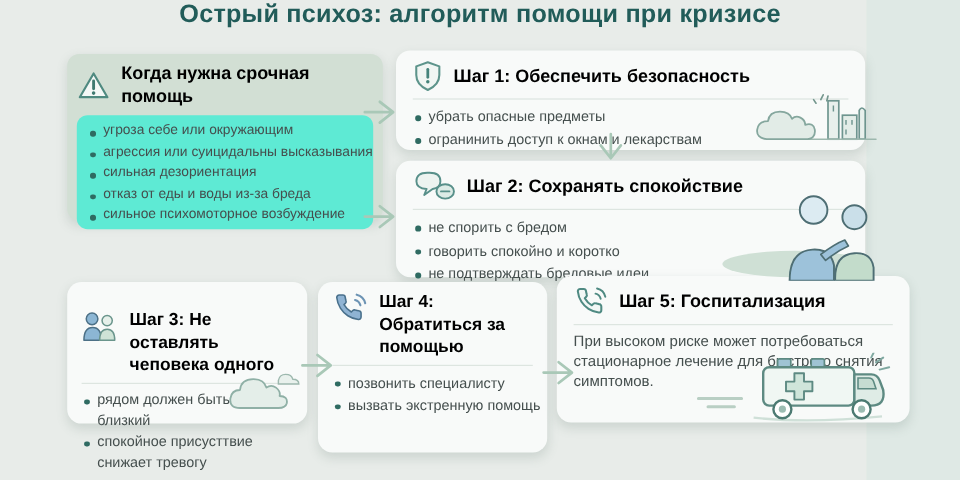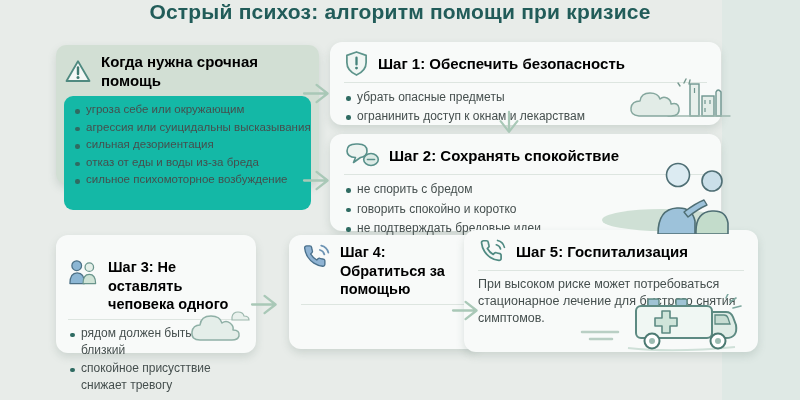--- a/index.html
+++ b/index.html
@@ -14,31 +14,31 @@
   h1.title{
     position:absolute;left:0;right:0;top:0;margin:0;text-align:center;
     font-size:21px;font-weight:bold;color:#215c59;letter-spacing:.2px;
   }
   .card{position:absolute;border-radius:12px;background:#f8faf9;
         box-shadow:0 4px 9px rgba(96,118,108,.20);}
   .c-urgent{left:56px;top:45px;width:263px;height:139px;background:#d2dfd4;border-radius:10px;padding:7px 8px;box-sizing:border-box;}
   .c-step1{left:330px;top:42px;width:391px;height:83px;padding:8px 14px;box-sizing:border-box;}
   .c-step2{left:330px;top:134px;width:391px;height:97px;padding:8px 14px;box-sizing:border-box;}
   .c-step3{left:56px;top:235px;width:200px;height:118px;padding:23px 12px;box-sizing:border-box;}
-  .c-step4{left:265px;top:235px;width:191px;height:114px;padding:8px 12px;box-sizing:border-box;margin-left:24px;}
+  .c-step4{left:265px;top:235px;width:191px;height:142px;padding:8px 12px;box-sizing:border-box;}
   .c-step5{left:464px;top:230px;width:294px;height:122px;padding:8px 14px;box-sizing:border-box;}
   .head{display:flex;align-items:center;gap:9px;}
   .head.top{align-items:flex-start;}
   .head .ttl{font-size:15px;font-weight:bold;color:#000000;line-height:19px;}
   .head .ttl.small{font-size:14.5px;line-height:18.5px;}
   .sep{height:1px;background:#dde5e0;margin:5px 0 5px;}
   ul.blist{list-style:none;margin:0;padding:0;}
   ul.blist li{position:relative;padding-left:13px;font-size:12px;color:#454f4e;line-height:19px;white-space:nowrap;}
   ul.blist li::before{content:"";position:absolute;left:2px;top:8px;width:4.5px;height:4.5px;border-radius:50%;background:#2f6b62;}
-  .c-urgent .inner{background:#14b8a6;border-radius:9px;margin-top:6px;padding:5px 8px 21px 9px;}
+  .c-urgent .inner{background:#5eead4;border-radius:9px;margin-top:6px;padding:5px 8px 2px 9px;}
   .c-urgent ul.blist li{font-size:11.5px;line-height:17.6px;}
   .c-step2 ul.blist li{line-height:19.5px;}
   .c-step3 ul.blist li{white-space:normal;line-height:17.5px;max-width:150px;}
   .desc{font-size:12.5px;color:#454f4e;line-height:17px;margin:2px 0 0;}
   .deco{position:absolute;pointer-events:none;}
   .arrow{position:absolute;}
   .icon{flex:0 0 auto;display:inline-block;line-height:0;}
 </style>
 </head>
 <body>
@@ -130,20 +130,24 @@
     <div class="head top">
       <span class="icon">
         <svg width="30" height="28" viewBox="0 0 27 25">
           <path d="M21.5 16.4v2.6a1.8 1.8 0 0 1-2 1.8 18 18 0 0 1-7.9-2.8 17.8 17.8 0 0 1-5.5-5.5A18 18 0 0 1 3.3 4.5 1.8 1.8 0 0 1 5.1 2.5h2.7a1.8 1.8 0 0 1 1.8 1.6c.1.9.3 1.7.6 2.6a1.8 1.8 0 0 1-.4 1.9L8.7 9.7a14.6 14.6 0 0 0 5.5 5.5l1.1-1.1a1.8 1.8 0 0 1 1.9-.4c.9.3 1.7.5 2.6.6a1.8 1.8 0 0 1 1.7 1.9z" fill="#8fb3d3" stroke="#49708c" stroke-width="1.2" stroke-linejoin="round"></path>
           <path d="M17 6.2 q3.2 .8 4 4 M18.2 2.2 q5.2 1.2 6.4 6.4" stroke="#6d94b4" stroke-width="1.6" fill="none" stroke-linecap="round"></path>
         </svg>
       </span>
       <span class="ttl small" style="max-width:126px">Шаг 4: Обратиться за помощью</span>
     </div>
     <div class="sep"></div>
+    <ul class="blist">
+      <li>позвонить специалисту</li>
+      <li>вызвать экстренную помощь</li>
+    </ul>
   </section>
 
   <section class="card c-step5">
     <div class="head">
       <span class="icon">
         <svg width="29" height="27" viewBox="0 0 27 25">
           <path d="M21.5 16.4v2.6a1.8 1.8 0 0 1-2 1.8 18 18 0 0 1-7.9-2.8 17.8 17.8 0 0 1-5.5-5.5A18 18 0 0 1 3.3 4.5 1.8 1.8 0 0 1 5.1 2.5h2.7a1.8 1.8 0 0 1 1.8 1.6c.1.9.3 1.7.6 2.6a1.8 1.8 0 0 1-.4 1.9L8.7 9.7a14.6 14.6 0 0 0 5.5 5.5l1.1-1.1a1.8 1.8 0 0 1 1.9-.4c.9.3 1.7.5 2.6.6a1.8 1.8 0 0 1 1.7 1.9z" fill="#f2f7f5" stroke="#4f8a82" stroke-width="1.6" stroke-linejoin="round"></path>
           <path d="M17 6.2 q3.2 .8 4 4 M18.2 2.2 q5.2 1.2 6.4 6.4" stroke="#4f8a82" stroke-width="1.5" fill="none" stroke-linecap="round"></path>
         </svg>
       </span>

